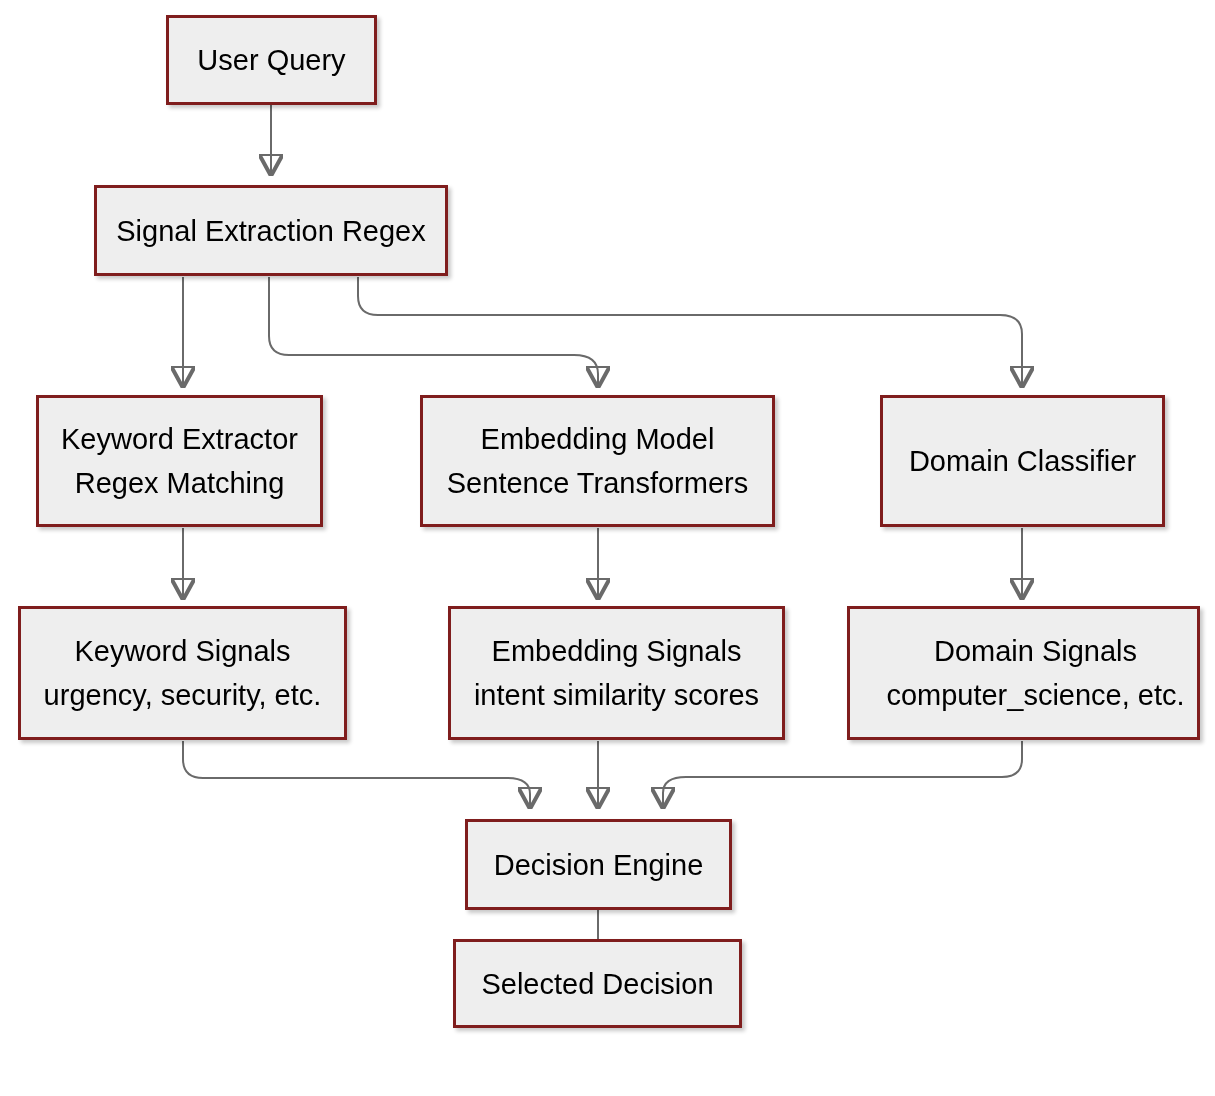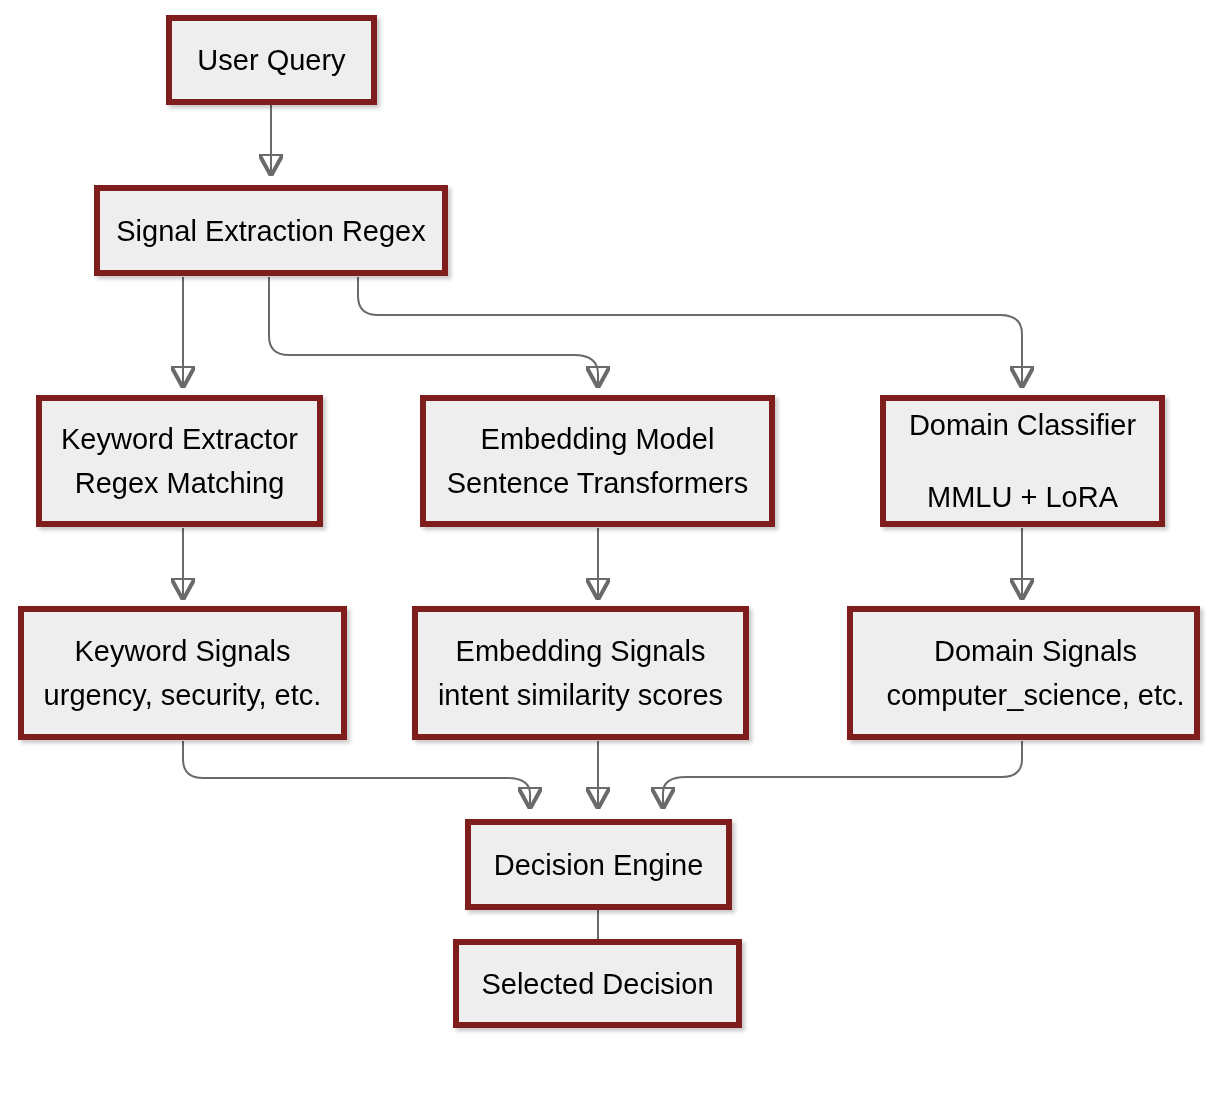--- a/index.html
+++ b/index.html
@@ -23,40 +23,40 @@
   }
   #edges-svg path {
     fill: none;
     stroke: #6a6a6a;
     stroke-width: 2;
   }
   .node {
     position: absolute;
     box-sizing: border-box;
     background: #eeeeee;
-    border: 6px solid #7f1d1d;
+    border: 3px solid #7f1d1d;
     box-shadow: 3px 3px 4px rgba(0,0,0,0.22);
     display: flex;
     flex-direction: column;
     align-items: center;
     justify-content: center;
     text-align: center;
     color: #000000;
     font-size: 29px;
     line-height: 44px;
   }
   .node .line { display: block; white-space: nowrap; }
 
   .n-user-query        { left:166px; top:15px;  width:211px; height:90px; }
   .n-signal-extraction { left:94px;  top:185px; width:354px; height:91px; }
   .n-keyword-extractor { left:36px;  top:395px; width:287px; height:132px; }
   .n-embedding-model   { left:420px; top:395px; width:355px; height:132px; }
   .n-domain-classifier { left:880px; top:395px; width:285px; height:132px;gap:28px; }
   .n-keyword-signals   { left:18px;  top:606px; width:329px; height:134px; }
-  .n-embedding-signals { left:412px; top:606px; width:337px; height:134px; }
+  .n-embedding-signals { left:448px; top:606px; width:337px; height:134px; }
   .n-domain-signals    { left:847px; top:606px; width:353px; height:134px;padding-left:24px; }
   .n-decision-engine   { left:465px; top:819px; width:267px; height:91px;align-items:center; }
   .n-selected-decision { left:453px; top:939px; width:289px; height:89px; }
 </style>
 </head>
 <body>
 
 <div id="canvas">
 
   <svg id="edges-svg" viewBox="0 0 1215 1096" xmlns="http://www.w3.org/2000/svg">
@@ -91,21 +91,20 @@
     <span class="line">Regex Matching</span>
   </div>
 
   <div class="node n-embedding-model">
     <span class="line">Embedding Model</span>
     <span class="line">Sentence Transformers</span>
   </div>
 
   <div class="node n-domain-classifier">
     <span class="line">Domain Classifier</span>
-    <span class="line">MMLU + LoRA</span>
   </div>
 
   <div class="node n-keyword-signals">
     <span class="line">Keyword Signals</span>
     <span class="line">urgency, security, etc.</span>
   </div>
 
   <div class="node n-embedding-signals">
     <span class="line">Embedding Signals</span>
     <span class="line">intent similarity scores</span>

